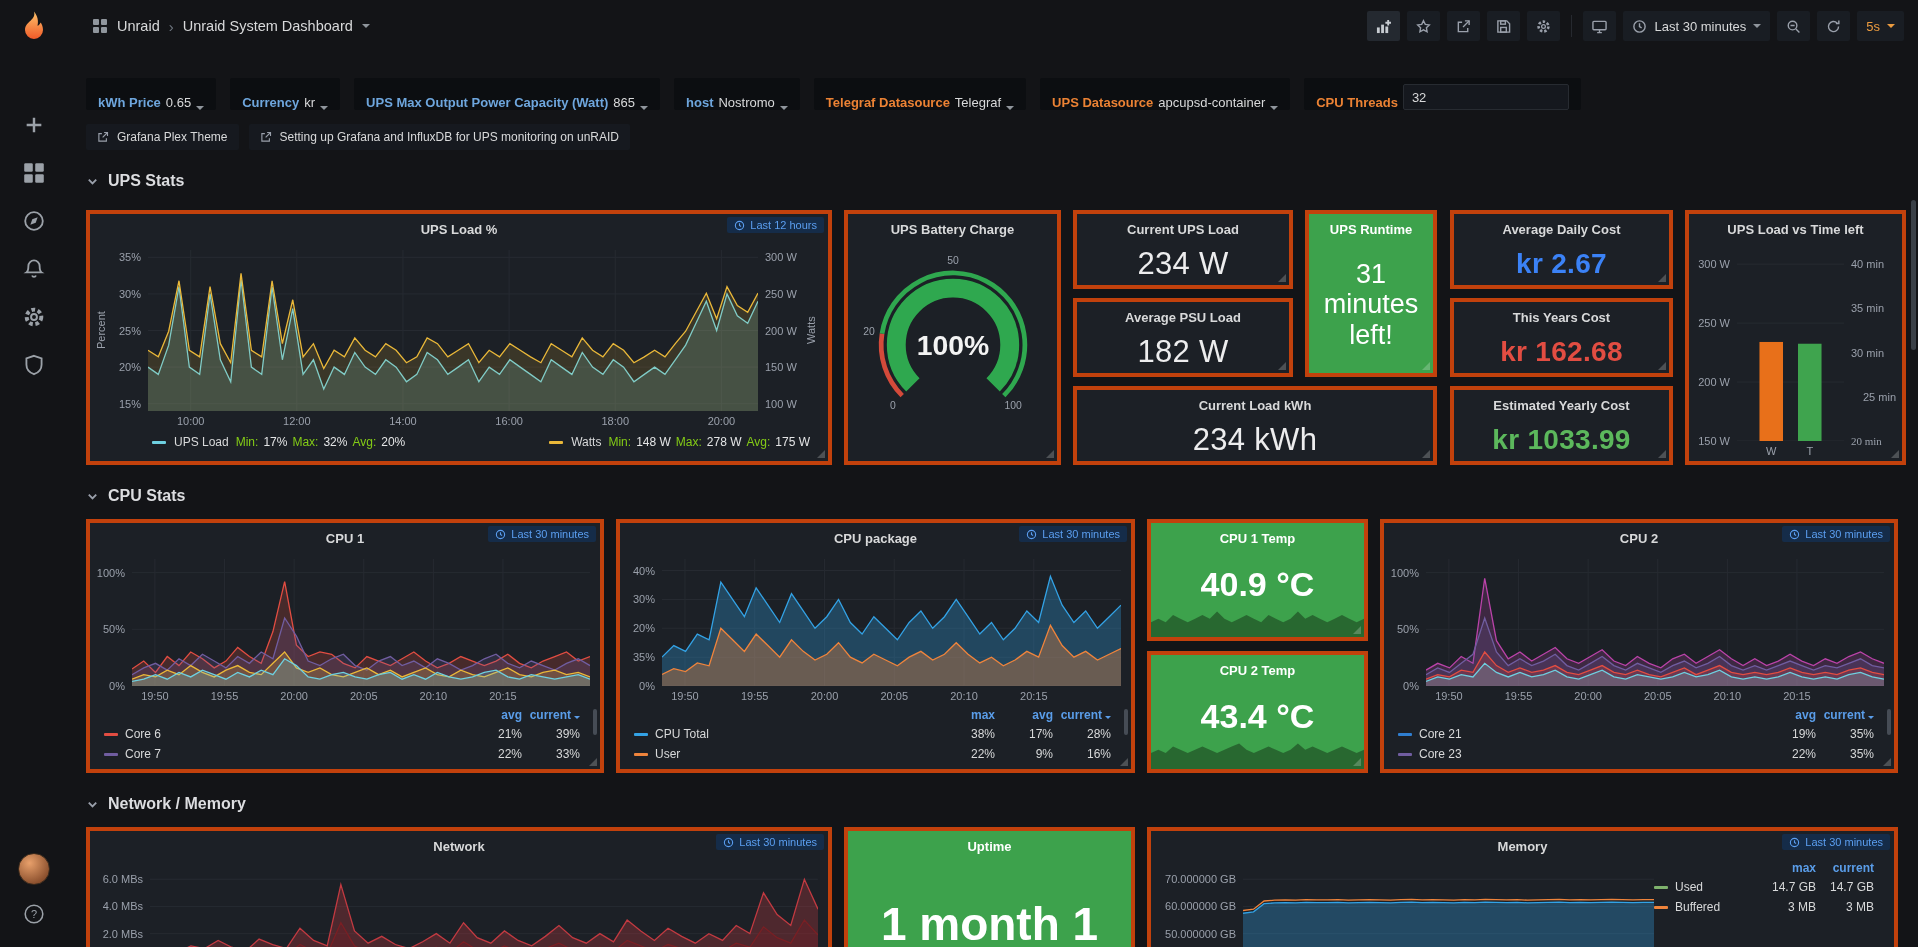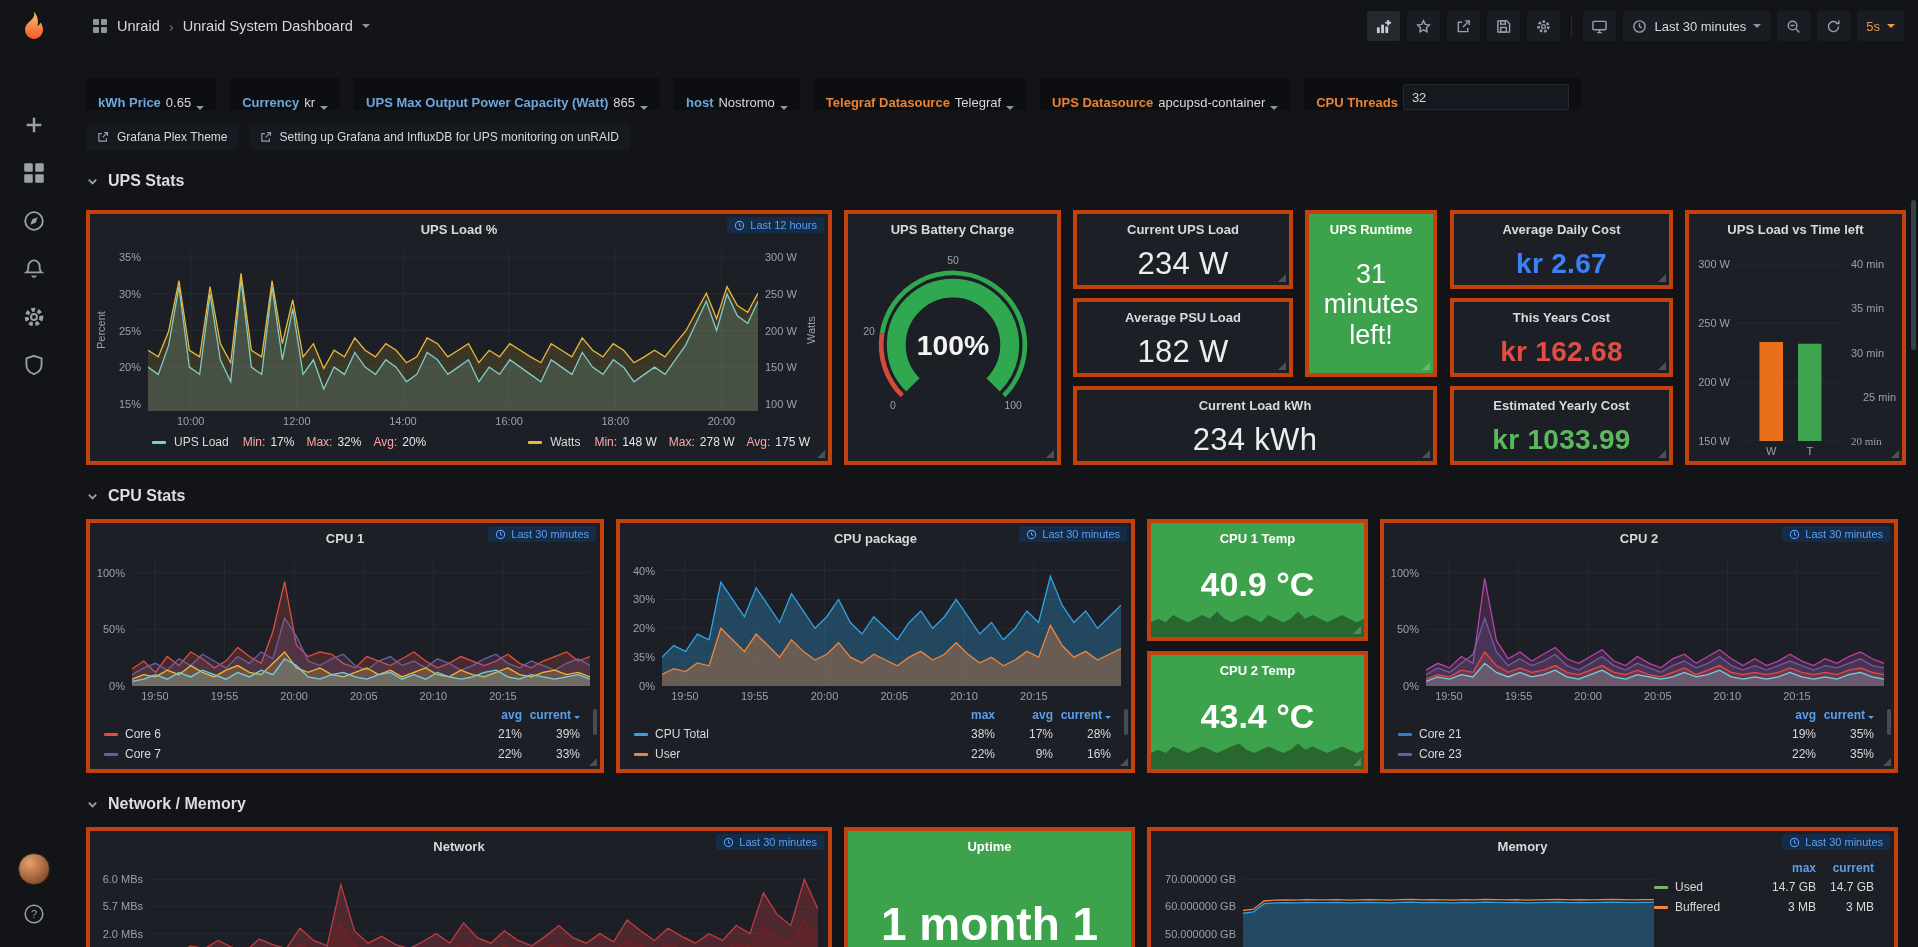--- a/index.html
+++ b/index.html
@@ -97,21 +97,21 @@
   .lg-col{width:58px;text-align:right;}
   .lg-row{display:flex;align-items:center;height:20px;padding-right:6px;}
   .lg-name{flex:1;display:flex;align-items:center;gap:7px;color:#d8d9da;cursor:pointer;}
   .lg-mark{width:14px;height:3px;border-radius:1px;flex:none;}
   .lg-scroll{position:absolute;right:3px;top:3px;width:4px;height:26px;background:#464c55;border-radius:2px;cursor:pointer;}
   .legend.right{position:absolute;right:8px;top:28px;width:226px;padding:0 6px;}
   .ups-legend{flex:none;display:flex;justify-content:space-between;align-items:center;
               padding:0 18px 8px 62px;font-size:12px;height:22px;}
   .ulg{display:flex;align-items:center;gap:5px;}
   .ulg-name{color:#d8d9da;margin:0 2px 0 3px;}
-  .ulg-k{color:#fca5a5;margin-left:7px;}
+  .ulg-k{color:#84cc16;}
   .ulg-v{color:#e4e5e6;}
   
   .page-scroll{position:absolute;right:2px;top:200px;width:5px;height:150px;background:#3a4047;border-radius:3px;cursor:pointer;}
 </style>
 </head>
 <body>
 
 <div class="sidebar">
   <div class="logo">
     <svg viewBox="0 0 32 32">
@@ -760,21 +760,21 @@
       <svg viewBox="0 0 16 16">
           <circle cx="8" cy="8" r="6"></circle>
           <path d="M8 4.6V8l2.3 1.4"></path>
         </svg>
       <span>Last 30 minutes</span>
     </span>
   </div>
   <div class="chart-area xy">
       <div class="yticks yl" style="width: 56px;">
         <span class="ytick" style="top: 49%;">2.0 MBs</span>
-        <span class="ytick" style="top: 29%;">5.7 MBs</span>
+        <span class="ytick" style="top: 29%;">4.0 MBs</span>
         <span class="ytick" style="top: 9%;">6.0 MBs</span>
       </div>
       <div class="plotwrap">
         <svg viewBox="0 0 100 100" preserveAspectRatio="none" class="plot">
           <line x1="0" x2="100" y1="49" y2="49" class="grid"></line>
           <line x1="0" x2="100" y1="29" y2="29" class="grid"></line>
           <line x1="0" x2="100" y1="9.000000000000014" y2="9.000000000000014" class="grid"></line>
           <polygon points="0,100 0.00,64.00 2.04,61.00 4.08,63.00 6.12,58.00 8.16,60.00 10.20,54.00 12.24,59.00 14.29,62.00 16.33,53.00 18.37,57.00 20.41,60.00 22.45,45.00 24.49,54.00 26.53,58.00 28.57,13.00 30.61,47.00 32.65,56.00 34.69,51.00 36.73,57.00 38.78,60.00 40.82,55.00 42.86,49.00 44.90,56.00 46.94,41.00 48.98,52.00 51.02,56.00 53.06,47.00 55.10,54.00 57.14,58.00 59.18,51.00 61.22,43.00 63.27,52.00 65.31,56.00 67.35,49.00 69.39,55.00 71.43,39.00 73.47,47.00 75.51,54.00 77.55,45.00 79.59,51.00 81.63,56.00 83.67,49.00 85.71,54.00 87.76,43.00 89.80,49.00 91.84,19.00 93.88,35.00 95.92,43.00 97.96,9.00 100.00,31.00 100,100" fill="#c23a41" fill-opacity="0.3"></polygon>
           <polyline points="0.00,64.00 2.04,61.00 4.08,63.00 6.12,58.00 8.16,60.00 10.20,54.00 12.24,59.00 14.29,62.00 16.33,53.00 18.37,57.00 20.41,60.00 22.45,45.00 24.49,54.00 26.53,58.00 28.57,13.00 30.61,47.00 32.65,56.00 34.69,51.00 36.73,57.00 38.78,60.00 40.82,55.00 42.86,49.00 44.90,56.00 46.94,41.00 48.98,52.00 51.02,56.00 53.06,47.00 55.10,54.00 57.14,58.00 59.18,51.00 61.22,43.00 63.27,52.00 65.31,56.00 67.35,49.00 69.39,55.00 71.43,39.00 73.47,47.00 75.51,54.00 77.55,45.00 79.59,51.00 81.63,56.00 83.67,49.00 85.71,54.00 87.76,43.00 89.80,49.00 91.84,19.00 93.88,35.00 95.92,43.00 97.96,9.00 100.00,31.00" fill="none" stroke="#c23a41" stroke-width="1.3" vector-effect="non-scaling-stroke"></polyline>
           <polygon points="0,100 0.00,67.00 2.04,65.00 4.08,66.00 6.12,64.00 8.16,65.00 10.20,61.00 12.24,64.00 14.29,66.00 16.33,61.00 18.37,63.00 20.41,65.00 22.45,57.00 24.49,62.00 26.53,64.00 28.57,41.00 30.61,58.00 32.65,63.00 34.69,60.00 36.73,63.00 38.78,65.00 40.82,62.00 42.86,59.00 44.90,63.00 46.94,55.00 48.98,61.00 51.02,63.00 53.06,58.00 55.10,62.00 57.14,64.00 59.18,60.00 61.22,56.00 63.27,61.00 65.31,63.00 67.35,59.00 69.39,62.00 71.43,54.00 73.47,58.00 75.51,62.00 77.55,57.00 79.59,60.00 81.63,63.00 83.67,59.00 85.71,62.00 87.76,56.00 89.80,59.00 91.84,44.00 93.88,52.00 95.92,56.00 97.96,39.00 100.00,50.00 100,100" fill="#7a1f24" fill-opacity="0.3"></polygon>

